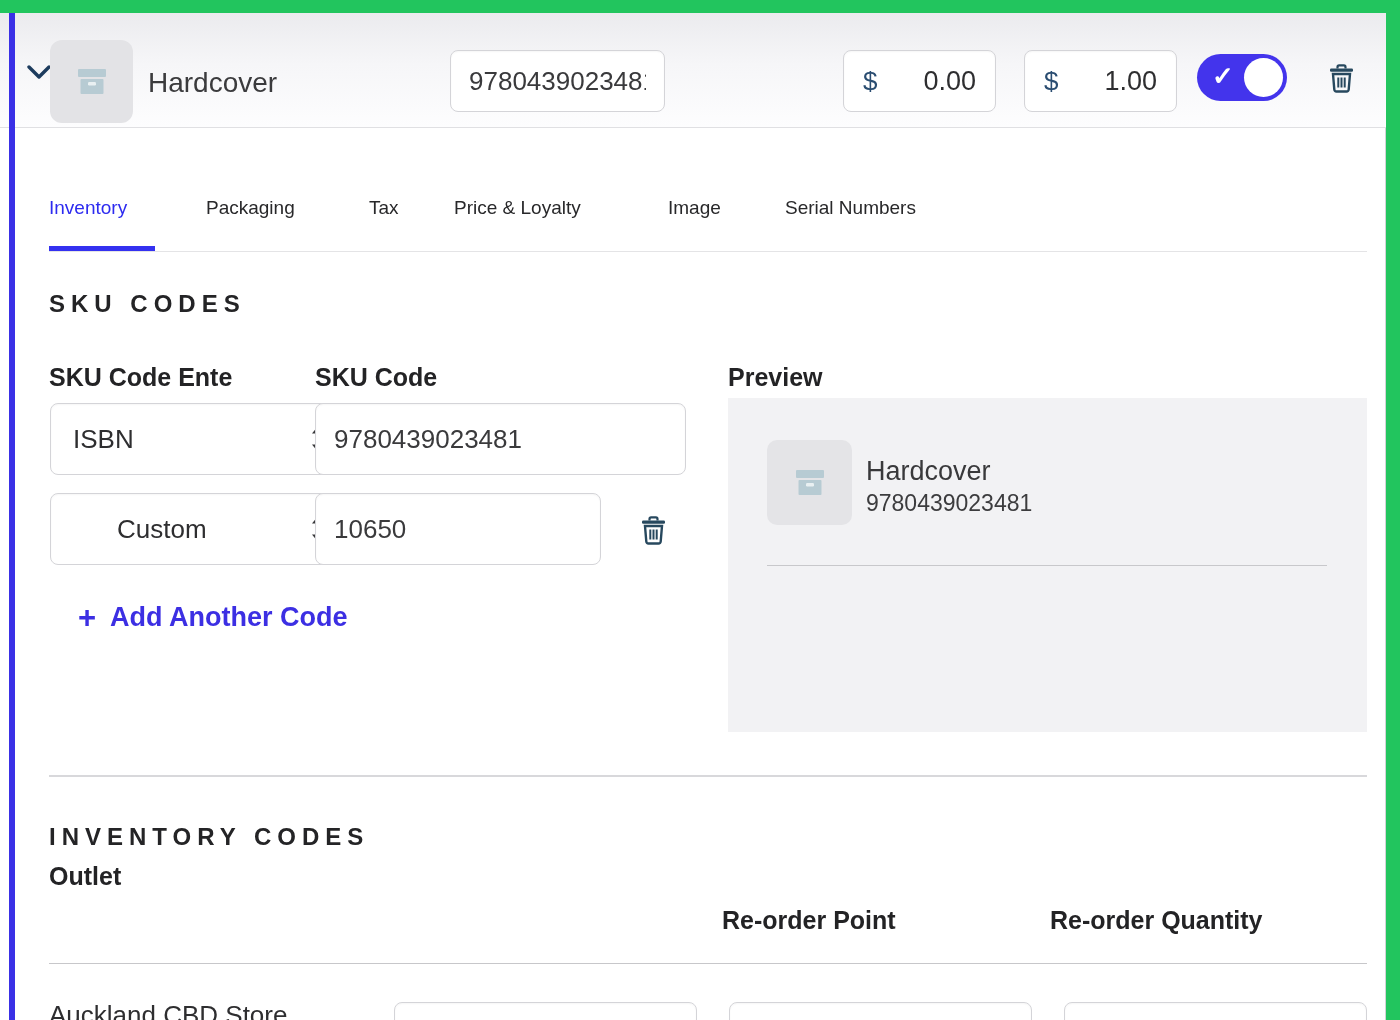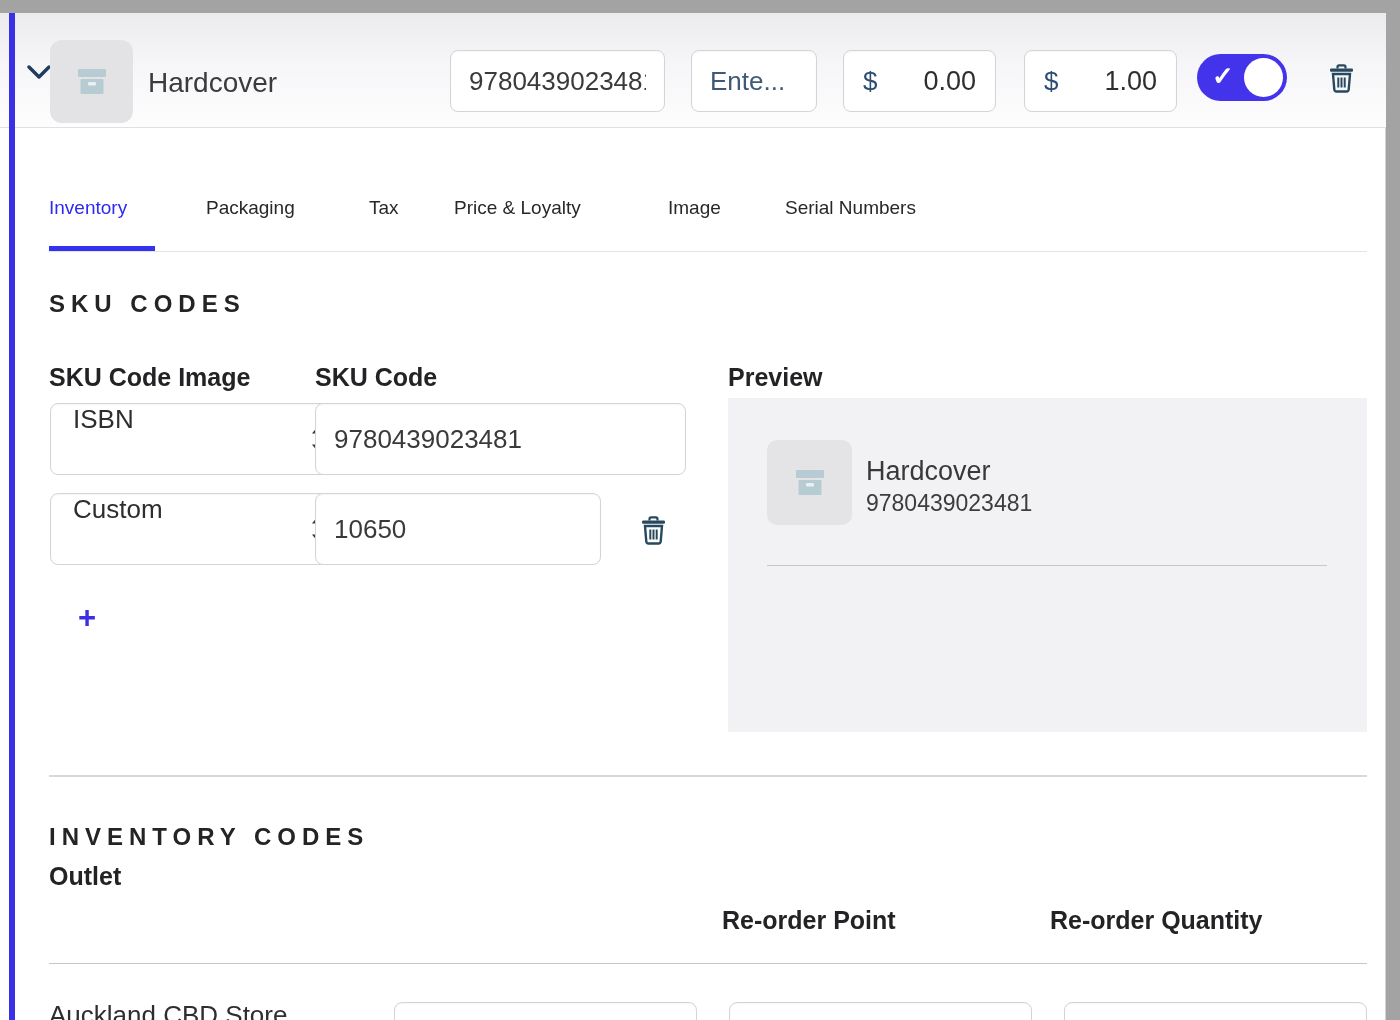--- a/index.html
+++ b/index.html
@@ -1,19 +1,19 @@
 <!DOCTYPE html>
 <html><head>
 <meta charset="utf-8">
 <style>
   * { margin:0; padding:0; box-sizing:border-box; }
   html,body { width:1400px; height:1020px; }
   body { font-family:"Liberation Sans", sans-serif; background:#e9e9eb; }
 
-  .page { position:relative; width:1400px; height:1020px; overflow:hidden; background:#a3a3a3; }
+  .page { position:relative; width:1400px; height:1020px; overflow:hidden; background:#22c55e; }
 
   .card {
     position:absolute; left:0; top:13px; width:1386px; height:1007px;
     background:#ffffff;
     border-top:1px solid #a8a8ac;
     border-right:1px solid #d2d2d6;
   }
   .accent-bar {
     position:absolute; left:9px; top:13px; width:6px; height:1007px;
     background:#3a30e6; z-index:5;
@@ -84,34 +84,34 @@
   .section-heading {
     position:absolute; left:49px; font-size:24px; font-weight:700;
     letter-spacing:6px; color:#242426;
   }
   .field-label { position:absolute; font-size:25px; font-weight:700; color:#232325; }
 
   
   .select-box {
     position:absolute; left:50px; width:301px; height:72px;
     border:1px solid #d4d4d8; border-radius:8px; background:#fff;
-    display:flex; align-items:flex-start; cursor:pointer;
+    display:flex; align-items:center; cursor:pointer;
     box-shadow:inset 0 1px 2px rgba(0,0,0,0.04);
   }
   .select-box .select-value { padding-left:22px; font-size:26px; color:#2e2e30; }
   .spinner { position:absolute; right:22px; top:50%; transform:translateY(-50%);
     display:flex; flex-direction:column; gap:11px; }
   .spinner .up { width:0; height:0; border-left:8px solid transparent; border-right:8px solid transparent; border-bottom:10px solid #39393b; }
   .spinner .down { width:0; height:0; border-left:8px solid transparent; border-right:8px solid transparent; border-top:10px solid #39393b; }
 
   .sku-input { height:72px; }
   .sku-input-1 { left:315px; top:403px; width:371px; }
   .sku-input-2 { left:315px; top:493px; width:286px;border-radius:8px; }
   .select-1 { top:403px; }
-  .select-2 { top:493px; }
+  .select-2 { top:493px;padding-left:44px; }
   .trash-row2 { left:641px; top:516px; }
 
   .add-link {
     position:absolute; left:78px; top:602px; display:flex; align-items:center; gap:14px;
     color:#3c2fe3; cursor:pointer;
   }
   .add-link .plus { font-size:31px; font-weight:900; line-height:1; }
   .add-link .label { font-size:27px; font-weight:700; }
 
   
@@ -149,21 +149,20 @@
         <rect x="2" y="2" width="28" height="8" rx="1" fill="#b7cbd3"></rect>
         <rect x="4.5" y="12" width="23" height="15" rx="1" fill="#b7cbd3"></rect>
         <rect x="12" y="15" width="8" height="3.5" rx="1.2" fill="#e9f0f2"></rect>
       </svg>
     </div>
 
     <div class="variant-name">Hardcover</div>
 
     <input class="box-input hdr-sku" value="9780439023481" style="">
 
-    <input class="box-input hdr-supplier" placeholder="Ente..." style="">
 
     <div class="money-box money-supply">
       <span class="currency">$</span>
       <input value="0.00" style="">
     </div>
 
     <div class="money-box money-retail">
       <span class="currency">$</span>
       <input value="1.00" style="">
     </div>
@@ -189,21 +188,21 @@
   <div class="tab" style="left:206px">Packaging</div>
   <div class="tab" style="left:369px">Tax</div>
   <div class="tab" style="left:454px">Price &amp; Loyalty</div>
   <div class="tab" style="left:668px">Image</div>
   <div class="tab" style="left:785px">Serial Numbers</div>
   <div class="tab-underline"></div>
   <div class="tab-divider"></div>
 
   <div class="section-heading" style="top:290px">SKU CODES</div>
 
-  <div class="field-label" style="left:49px; top:363px">SKU Code Image</div>
+  <div class="field-label" style="left:49px; top:363px">SKU Code Ente</div>
   <div class="field-label" style="left:315px; top:363px">SKU Code</div>
 
   <div class="select-box select-1">
     <span class="select-value">ISBN</span>
     <span class="spinner">
         <span class="up"></span>
         <span class="down"></span>
       </span>
   </div>
   <input class="box-input sku-input sku-input-1" value="9780439023481" style="">
@@ -222,20 +221,21 @@
       <path d="M8.5 4.5 V3 a1.6 1.6 0 0 1 1.6-1.6 h4.8 a1.6 1.6 0 0 1 1.6 1.6 v1.5" fill="none" stroke="#27485e" stroke-width="2.2"></path>
       <path d="M4 10 h17 l-1.3 15.5 a2.2 2.2 0 0 1 -2.2 2 H7.5 a2.2 2.2 0 0 1 -2.2 -2 L4 10 z" fill="none" stroke="#27485e" stroke-width="2.4"></path>
       <line x1="9.3" y1="13.5" x2="9.3" y2="23.5" stroke="#27485e" stroke-width="2"></line>
       <line x1="12.5" y1="13.5" x2="12.5" y2="23.5" stroke="#27485e" stroke-width="2"></line>
       <line x1="15.7" y1="13.5" x2="15.7" y2="23.5" stroke="#27485e" stroke-width="2"></line>
     </svg>
   </span>
 
   <div class="add-link">
     <span class="plus">+</span>
+    <span class="label">Add Another Code</span>
   </div>
 
   <div class="field-label" style="left:728px; top:363px">Preview</div>
   <div class="preview-panel">
     <div class="thumb thumb-prev">
       <svg width="32" height="29" viewBox="0 0 32 29">
         <rect x="2" y="2" width="28" height="8" rx="1" fill="#b7cbd3"></rect>
         <rect x="4.5" y="12" width="23" height="15" rx="1" fill="#b7cbd3"></rect>
         <rect x="12" y="15" width="8" height="3.5" rx="1.2" fill="#e9f0f2"></rect>
       </svg>

